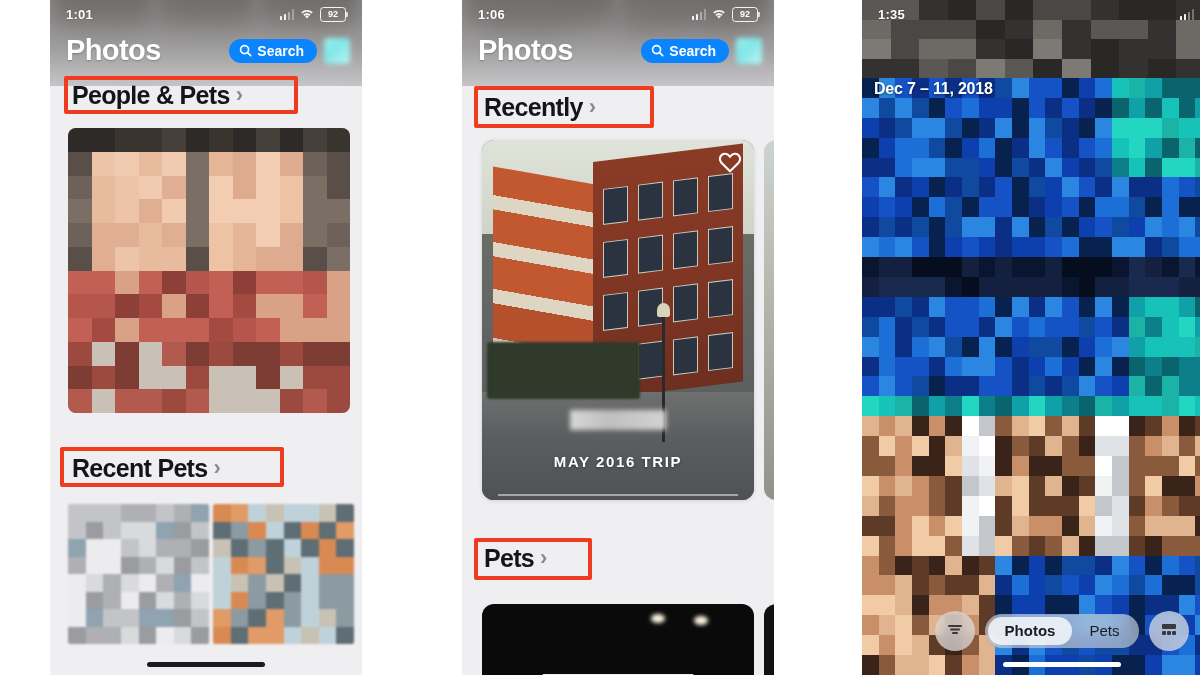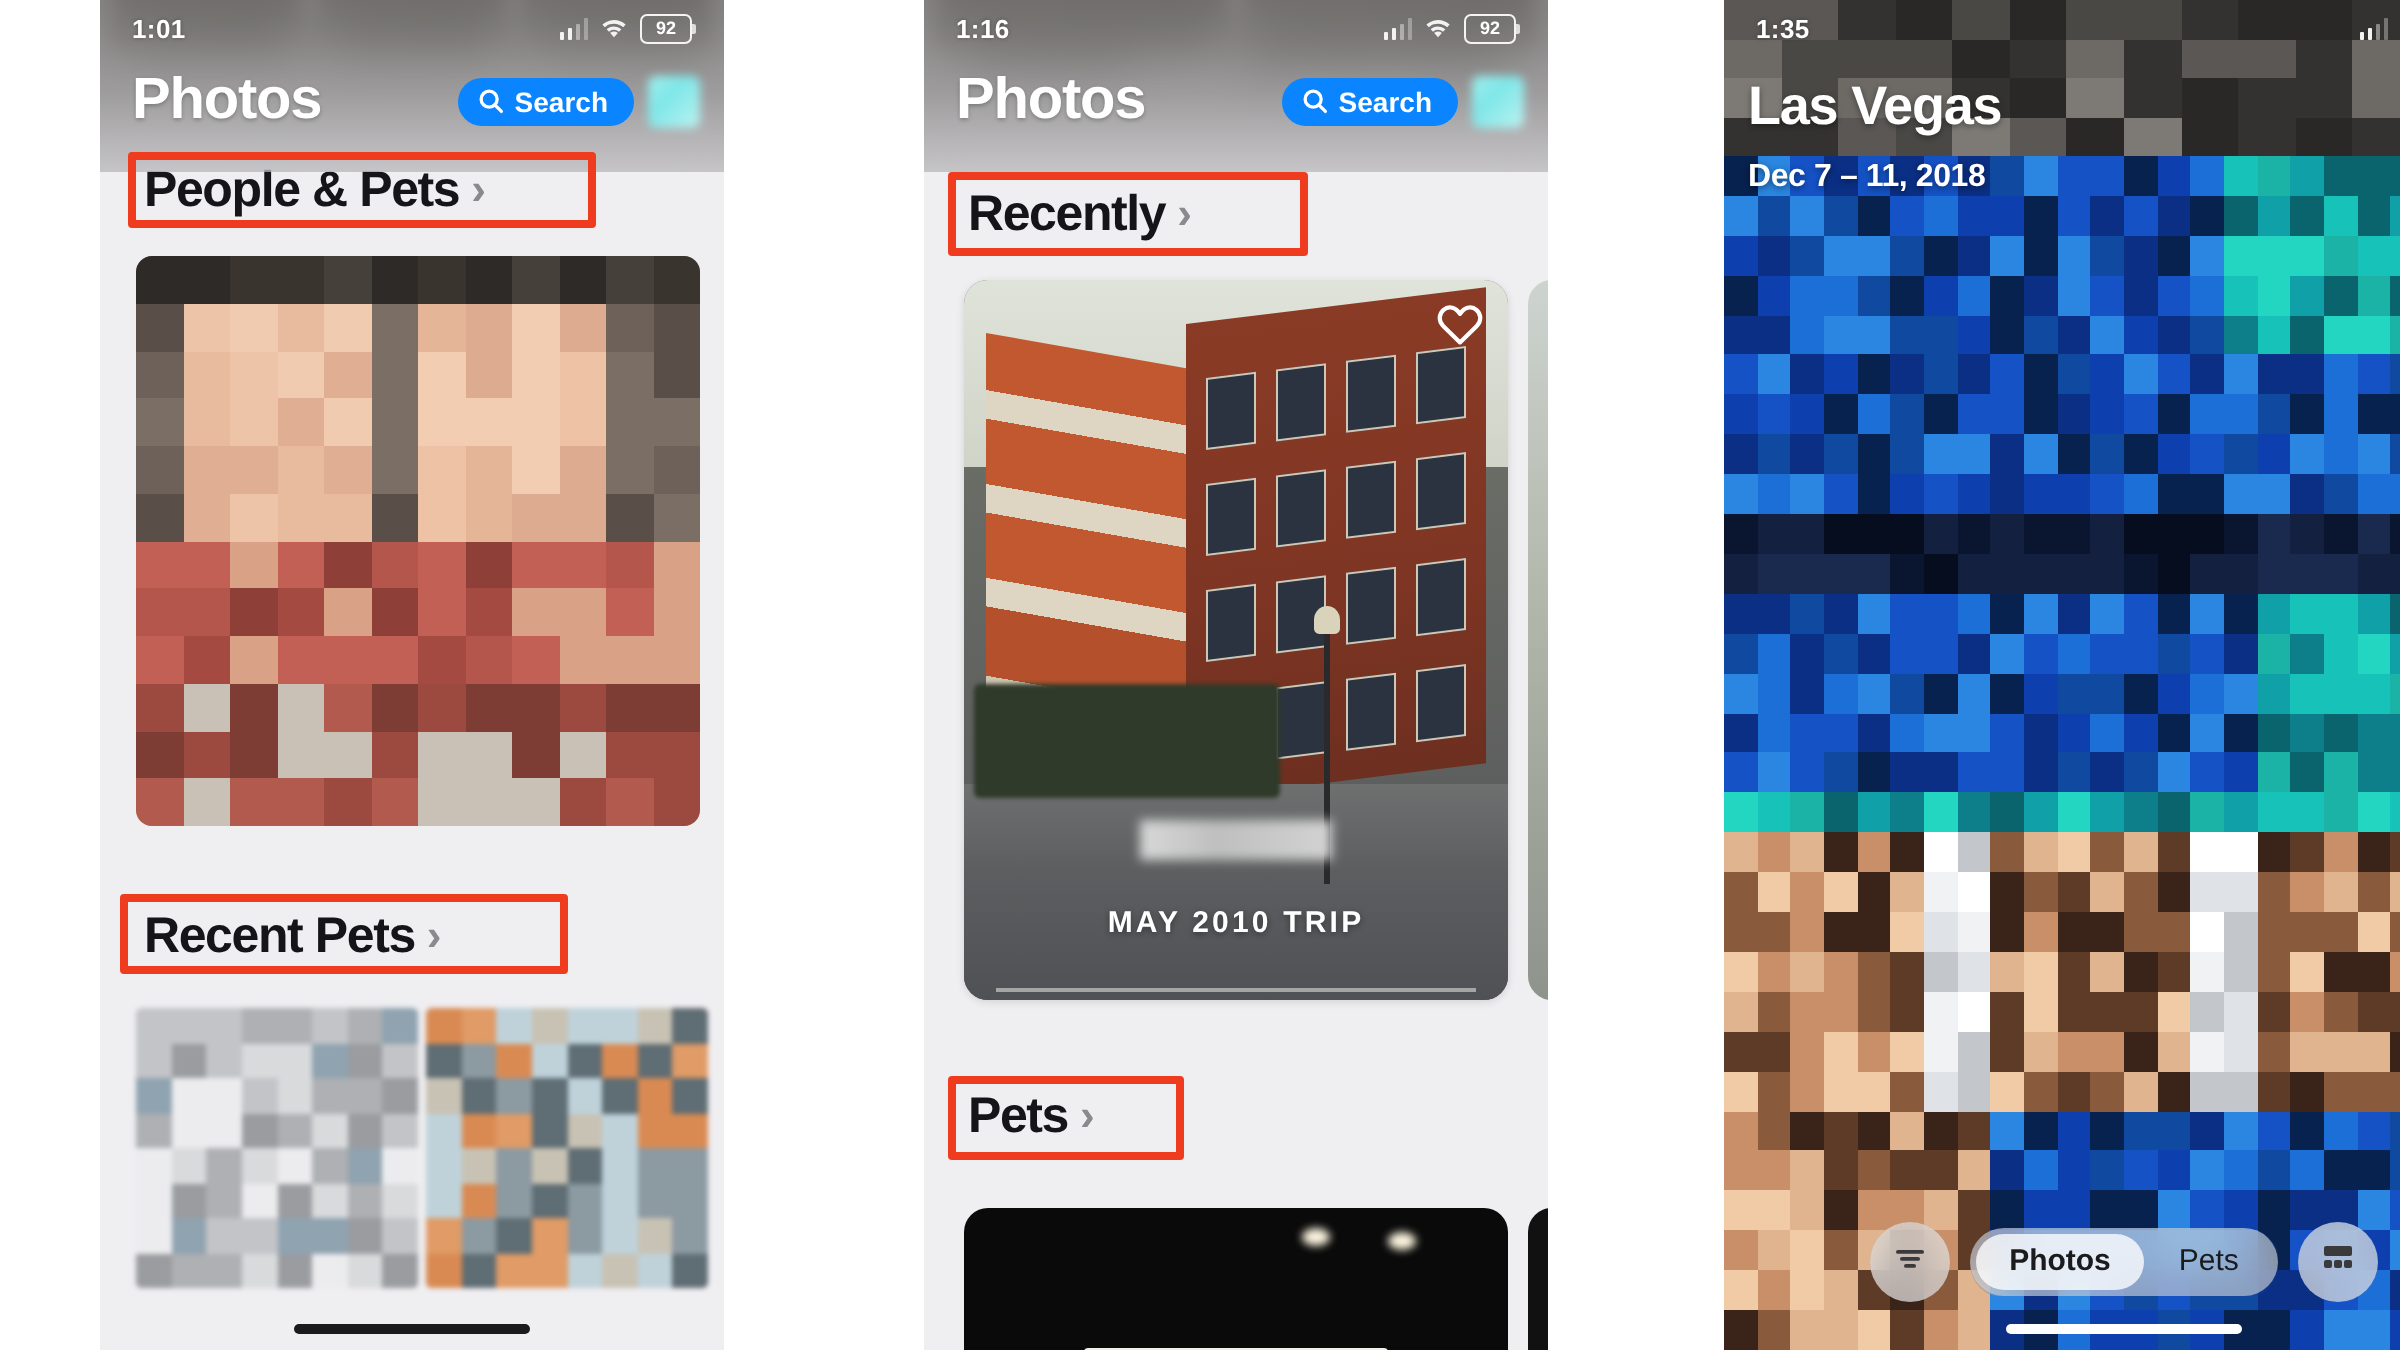--- a/index.html
+++ b/index.html
@@ -933,21 +933,21 @@
         <div></div>
       </div>
       <div class="uh-labels">
         <span>Favorites</span>
         <span>Recently Saved</span>
       </div>
     </div>
 
     <div class="app-header">
       <div class="statusbar">
-        <div class="sb-time">1:16</div>
+        <div class="sb-time">1:06</div>
         <div class="sb-right">
           <span class="cell-bars">
               <i></i>
               <i></i>
               <i></i>
               <i></i>
             </span>
           <span class="wifi">
             <svg width="16" height="12" viewBox="0 0 16 12">
                 <path d="M8 10.6 6.1 8.5a2.8 2.8 0 0 1 3.8 0L8 10.6zM4.3 6.6A5.6 5.6 0 0 1 11.7 6.6l-1.2 1.3a4 4 0 0 0-5 0L4.3 6.6zM2.2 4.3a8.6 8.6 0 0 1 11.6 0l-1.2 1.3a6.9 6.9 0 0 0-9.2 0L2.2 4.3z" fill="#f2f2f2"></path>
@@ -1010,21 +1010,21 @@
         <div class="mc-crossing"></div>
       </div>
       <div class="mc-hedge"></div>
       <div class="mc-lamp"></div>
       <div class="mc-heart">
         <svg width="24" height="22" viewBox="0 0 24 22">
             <path d="M12 20.2 3.6 12c-2.4-2.4-2.3-6 .2-8.1 2.2-1.9 5.4-1.4 7.2.8l1 1.2 1-1.2c1.8-2.2 5-2.7 7.2-.8 2.5 2.1 2.6 5.7.2 8.1L12 20.2z" fill="none" stroke="#ffffff" stroke-width="2.1" stroke-linejoin="round"></path>
           </svg>
       </div>
       <div class="mc-blur-label"></div>
-      <div class="mc-caption">MAY 2010 TRIP</div>
+      <div class="mc-caption">MAY 2016 TRIP</div>
     </div>
     <div class="memory-peek"></div>
 
     <div class="section-head" style="left:22px; top:546px;">
       <span>Pets</span>
       <span class="chev">›</span>
     </div>
     <div class="annot" style="left:12px; top:538px; width:118px; height:42px;"></div>
 
     <div class="trip-card">
@@ -1111,21 +1111,20 @@
             <svg width="16" height="12" viewBox="0 0 16 12">
                 <path d="M8 10.6 6.1 8.5a2.8 2.8 0 0 1 3.8 0L8 10.6zM4.3 6.6A5.6 5.6 0 0 1 11.7 6.6l-1.2 1.3a4 4 0 0 0-5 0L4.3 6.6zM2.2 4.3a8.6 8.6 0 0 1 11.6 0l-1.2 1.3a6.9 6.9 0 0 0-9.2 0L2.2 4.3z" fill="#f2f2f2"></path>
               </svg>
           </span>
           <span class="battery">
             <span>37</span>
           </span>
         </div>
       </div>
 
-      <div class="p3-title">Las Vegas</div>
 
     </div>
 
     <div class="annot" style="right:8px; top:36px; width:42px; height:42px;"></div>
 
     <div class="p3-date">Dec 7 – 11, 2018</div>
 
     <div class="p3-grid">
       <div class="px" id="px-p3grid">
           <i style="background:#07224f"></i>

